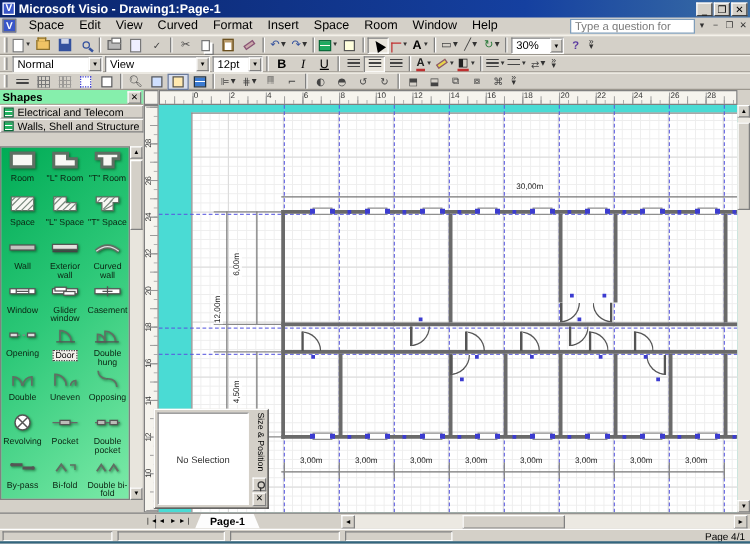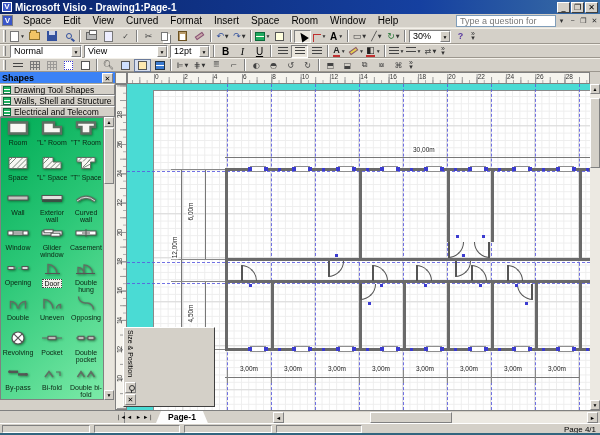--- a/index.html
+++ b/index.html
@@ -63,21 +63,21 @@
       repeating-linear-gradient(90deg,#777 0 1px,transparent 1px 3px),
       repeating-linear-gradient(#777 0 1px,transparent 1px 3px); }
   .aA { font-weight:bold; font-size:9px; color:#222; border-bottom:2px solid #c03030; line-height:9px; }
   .aA2 { font-weight:bold; font-size:9px; color:#222; border-bottom:2px solid #3355bb; line-height:9px; }
 
   
   #main { position:absolute; left:0; top:72px; width:600px; height:338px; }
 
   
   #shapes { position:absolute; left:0; top:0; width:115px; height:338px; background:#d4d0c8; }
-  #shapes-hdr { height:12px; display:flex; align-items:center; background:#3b82f6; border-bottom:1px solid #aca899; }
+  #shapes-hdr { height:12px; display:flex; align-items:center; background:#86efac; border-bottom:1px solid #aca899; }
   #shapes-hdr .t { font-weight:bold; font-size:9px; flex:1; padding-left:2px; }
   #shapes-hdr .x { width:11px; height:10px; font-size:7px; line-height:9px; text-align:center; color:#000; background:#d4d0c8; border:1px solid; border-color:#fff #808080 #808080 #fff; margin-right:2px; }
   .sten-bar { height:11px; display:flex; align-items:center; gap:3px; background:#d4d0c8; border:1px solid; border-color:#fff #808080 #808080 #fff; font-size:8.5px; padding-left:2px; }
   .sten-ico { width:8px; height:8px; background:linear-gradient(#22b360 0 2px,#fff 2px 3px,#22b360 3px 5px,#fff 5px 6px,#22b360 6px); border:1px solid #0a6a3a; }
   #sten-body { position:absolute; left:0; top:45px; width:104px; height:283px; overflow:hidden;
     background:linear-gradient(135deg,#00ab55 0%,#2dc878 45%,#7ceaa8 100%); border:1px solid #808080; }
   #masters { display:grid; grid-template-columns:34px 34px 34px; padding-top:2px; }
   .master { height:35px; display:flex; flex-direction:column; align-items:center; }
   .master svg { width:24px; height:16px; filter:drop-shadow(1px 1px 1px rgba(0,60,20,.55)); }
   .mlabel { font-size:7px; line-height:7px; color:#0b2412; text-align:center; margin-top:1px; white-space:pre-line; }
@@ -374,29 +374,25 @@
 
 <div id="main">
 
   <div id="shapes">
     <div id="shapes-hdr">
       <span class="t">Shapes</span>
       <span class="x">✕</span>
     </div>
     <div class="sten-bar">
       <span class="sten-ico"></span>
-      <span>Drawing Tool Shapes</span>
+      <span>Electrical and Telecom</span>
     </div>
     <div class="sten-bar">
       <span class="sten-ico"></span>
       <span>Walls, Shell and Structure</span>
-    </div>
-    <div class="sten-bar">
-      <span class="sten-ico"></span>
-      <span>Electrical and Telecom</span>
     </div>
     <div id="sten-body">
       <div id="masters">
           <div class="master">
             <div><svg viewBox="0 0 24 16" width="24" height="16">
                 <rect x="3" y="2.5" width="18" height="11" stroke="#5f6f63" fill="#f8f8f4" stroke-width="2.6"></rect>
               </svg></div>
             <div class="mlabel">Room</div>
           </div>
           <div class="master">
@@ -723,20 +719,21 @@
         </div>
     </div>
 
     <div id="vscroll">
       <div class="sb-btn" style="top:0;">▲</div>
       <div class="thumb"></div>
       <div class="sb-btn" style="bottom:0;">▼</div>
     </div>
 
     <div id="spwin">
+      <div class="content">No Selection</div>
       <div class="strip">
         <div class="vt">Size &amp; Position</div>
         <div class="spbtn pin"></div>
         <div class="spbtn">✕</div>
       </div>
     </div>
   </div>
 </div>
 
 <div id="pagebar">

